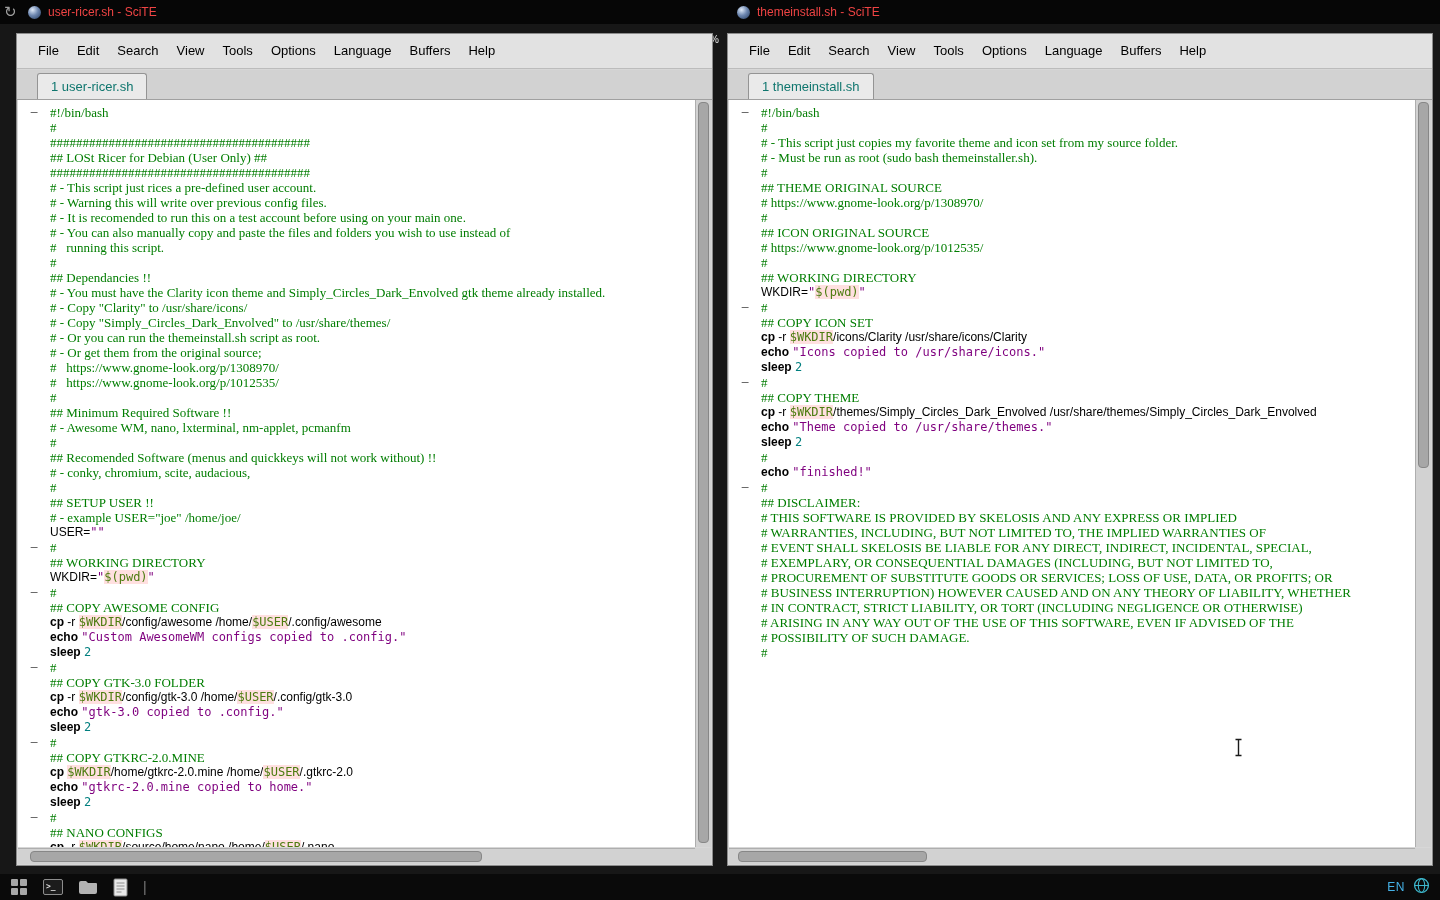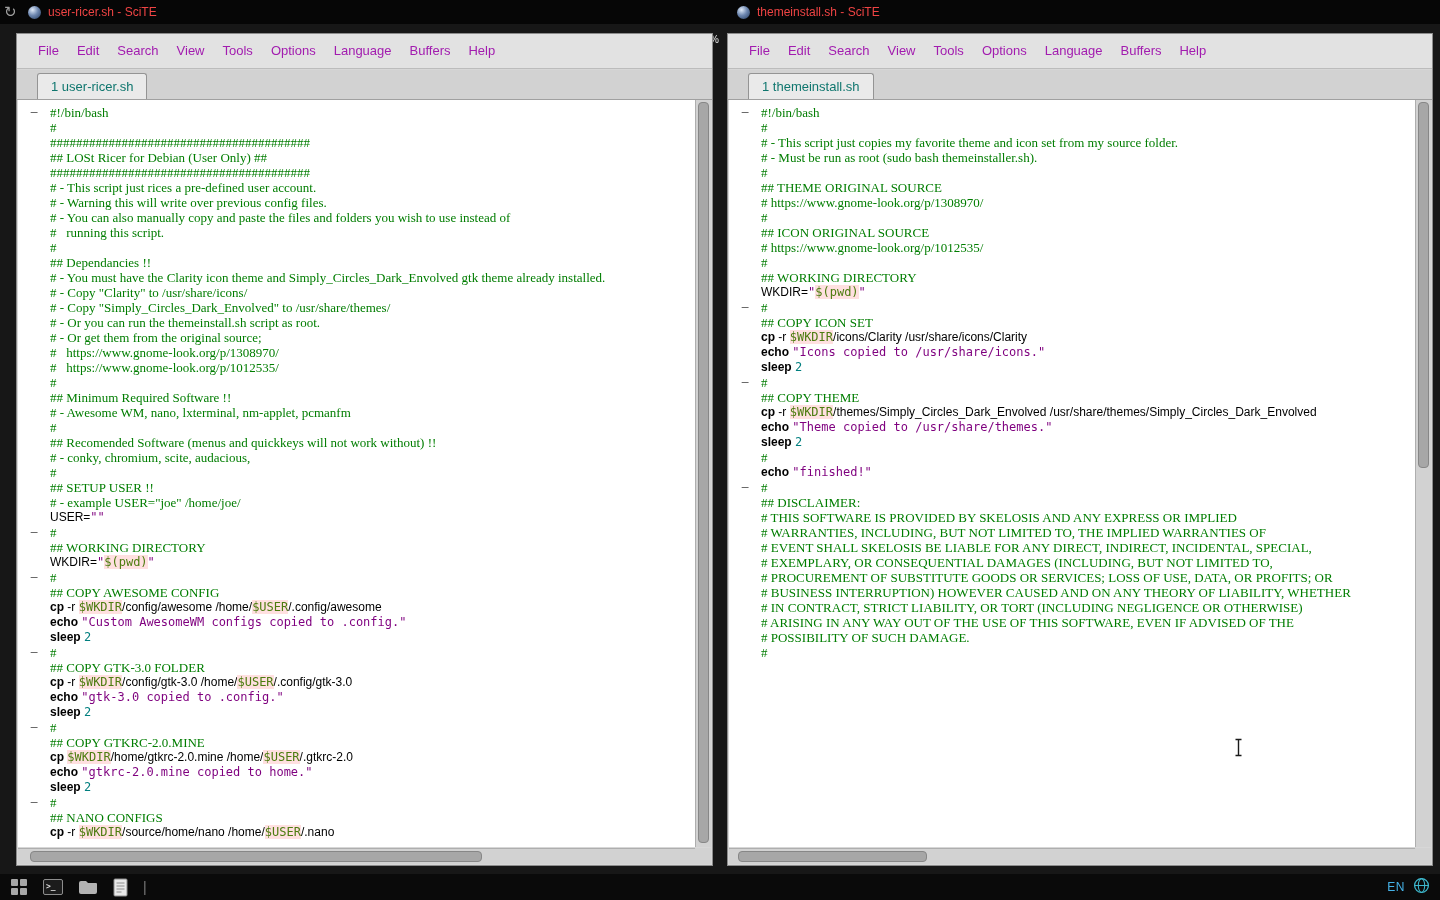--- a/index.html
+++ b/index.html
@@ -16,21 +16,21 @@
 
   .pct { position:absolute; left:710px; top:34px; font-size:10px; color:#ececec; }
 
   
   .win { position:absolute; top:33px; height:833px; background:#d7d7d7; border:1px solid #8c8c8c; }
   .win-left  { left:16px;  width:697px; }
   .win-right { left:727px; width:706px; }
 
   .menubar { position:absolute; top:0; left:0; right:0; height:35px; background:#e2e2e2;
              border-bottom:1px solid #bcbcbc; display:flex; align-items:center; padding-left:12px; }
-  .menu-item { padding:0 9px; font-size:13px; color:#a21caf; line-height:34px; }
+  .menu-item { padding:0 9px; font-size:13px; color:#000000; line-height:34px; }
 
   .tabbar { position:absolute; top:36px; left:0; right:0; height:30px; background:#d2d2d2;
             border-bottom:1px solid #a0a0a0; }
   .tab { position:absolute; left:20px; bottom:0; height:26px; line-height:25px; padding:0 13px;
          background:#eaeaea; border:1px solid #949494; border-bottom:none;
          border-radius:3px 3px 0 0; font-size:13px; color:#0f766e; }
 
   .editor { position:absolute; top:66px; left:1px; right:17px; bottom:18px; background:#ffffff; overflow:hidden; }
   .code { padding-top:5px; }
   .line { height:15px; line-height:15px; white-space:pre; font-size:12px; color:#000; }
@@ -98,20 +98,21 @@
     </div>
     <div class="editor">
       <div class="code">
           <div class="line"><span class="fold">−</span><span class="txt"><span class="c">#!/bin/bash</span></span></div>
           <div class="line"><span class="fold"></span><span class="txt"><span class="c">#</span></span></div>
           <div class="line"><span class="fold"></span><span class="txt"><span class="c">########################################</span></span></div>
           <div class="line"><span class="fold"></span><span class="txt"><span class="c">## LOSt Ricer for Debian (User Only) ##</span></span></div>
           <div class="line"><span class="fold"></span><span class="txt"><span class="c">########################################</span></span></div>
           <div class="line"><span class="fold"></span><span class="txt"><span class="c"># - This script just rices a pre-defined user account.</span></span></div>
           <div class="line"><span class="fold"></span><span class="txt"><span class="c"># - Warning this will write over previous config files.</span></span></div>
+          <div class="line"><span class="fold"></span><span class="txt"><span class="c"># - It is recomended to run this on a test account before using on your main one.</span></span></div>
           <div class="line"><span class="fold"></span><span class="txt"><span class="c"># - You can also manually copy and paste the files and folders you wish to use instead of</span></span></div>
           <div class="line"><span class="fold"></span><span class="txt"><span class="c">#   running this script.</span></span></div>
           <div class="line"><span class="fold"></span><span class="txt"><span class="c">#</span></span></div>
           <div class="line"><span class="fold"></span><span class="txt"><span class="c">## Dependancies !!</span></span></div>
           <div class="line"><span class="fold"></span><span class="txt"><span class="c"># - You must have the Clarity icon theme and Simply_Circles_Dark_Envolved gtk theme already installed.</span></span></div>
           <div class="line"><span class="fold"></span><span class="txt"><span class="c"># - Copy "Clarity" to /usr/share/icons/</span></span></div>
           <div class="line"><span class="fold"></span><span class="txt"><span class="c"># - Copy "Simply_Circles_Dark_Envolved" to /usr/share/themes/</span></span></div>
           <div class="line"><span class="fold"></span><span class="txt"><span class="c"># - Or you can run the themeinstall.sh script as root.</span></span></div>
           <div class="line"><span class="fold"></span><span class="txt"><span class="c"># - Or get them from the original source;</span></span></div>
           <div class="line"><span class="fold"></span><span class="txt"><span class="c">#   https://www.gnome-look.org/p/1308970/</span></span></div>

